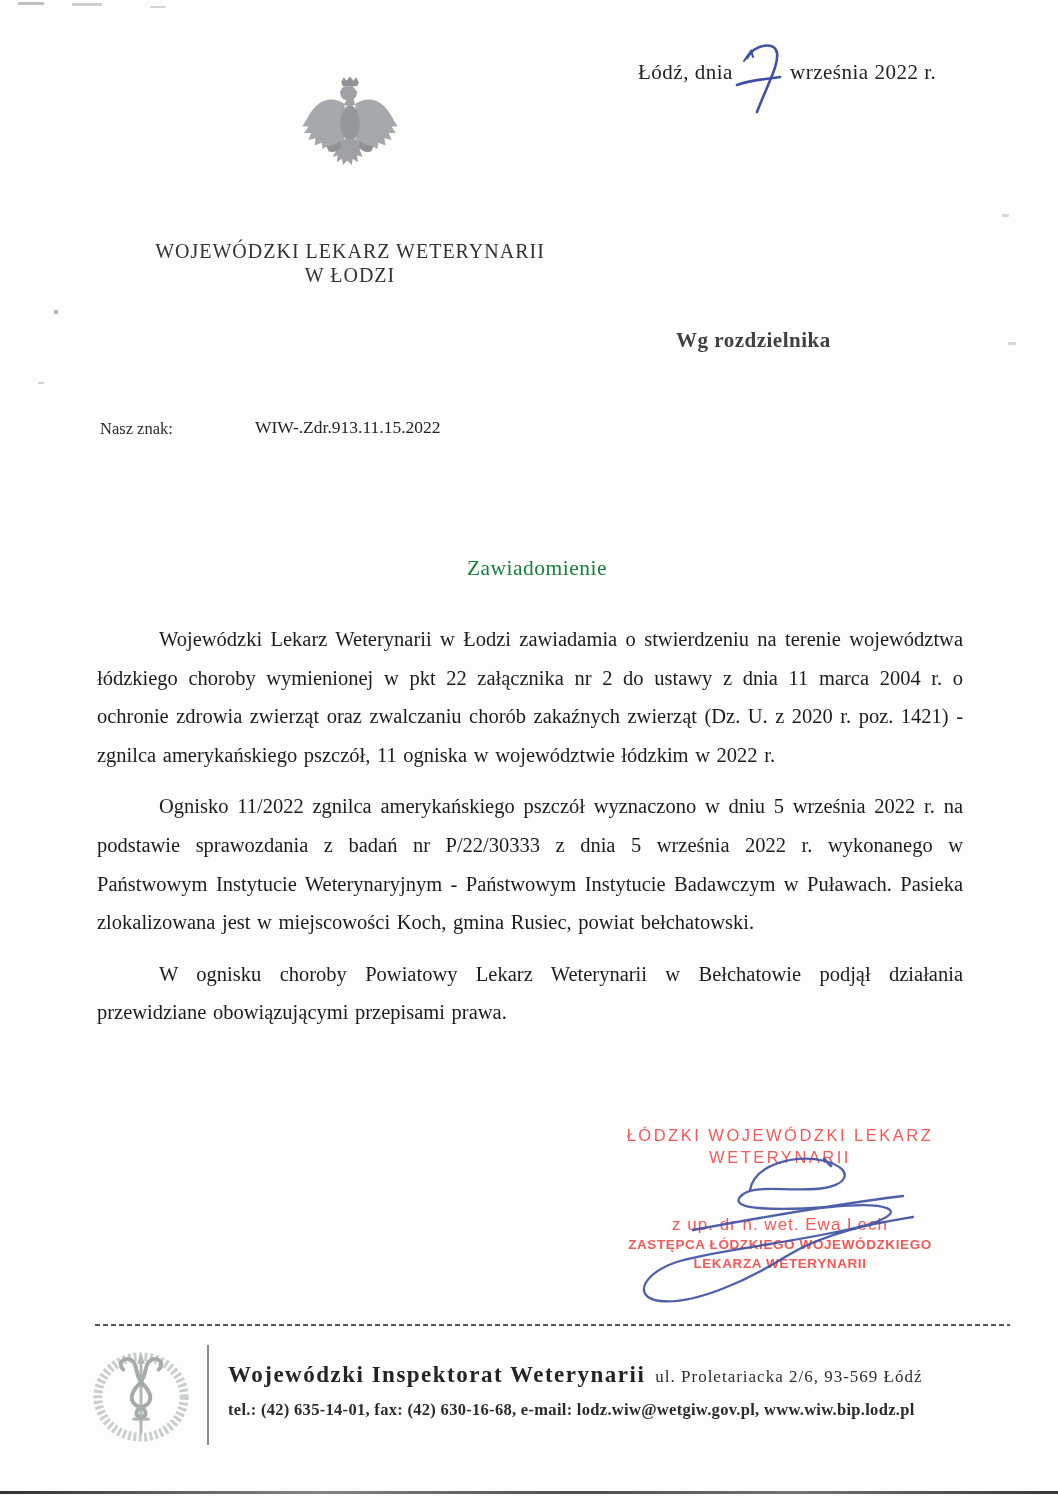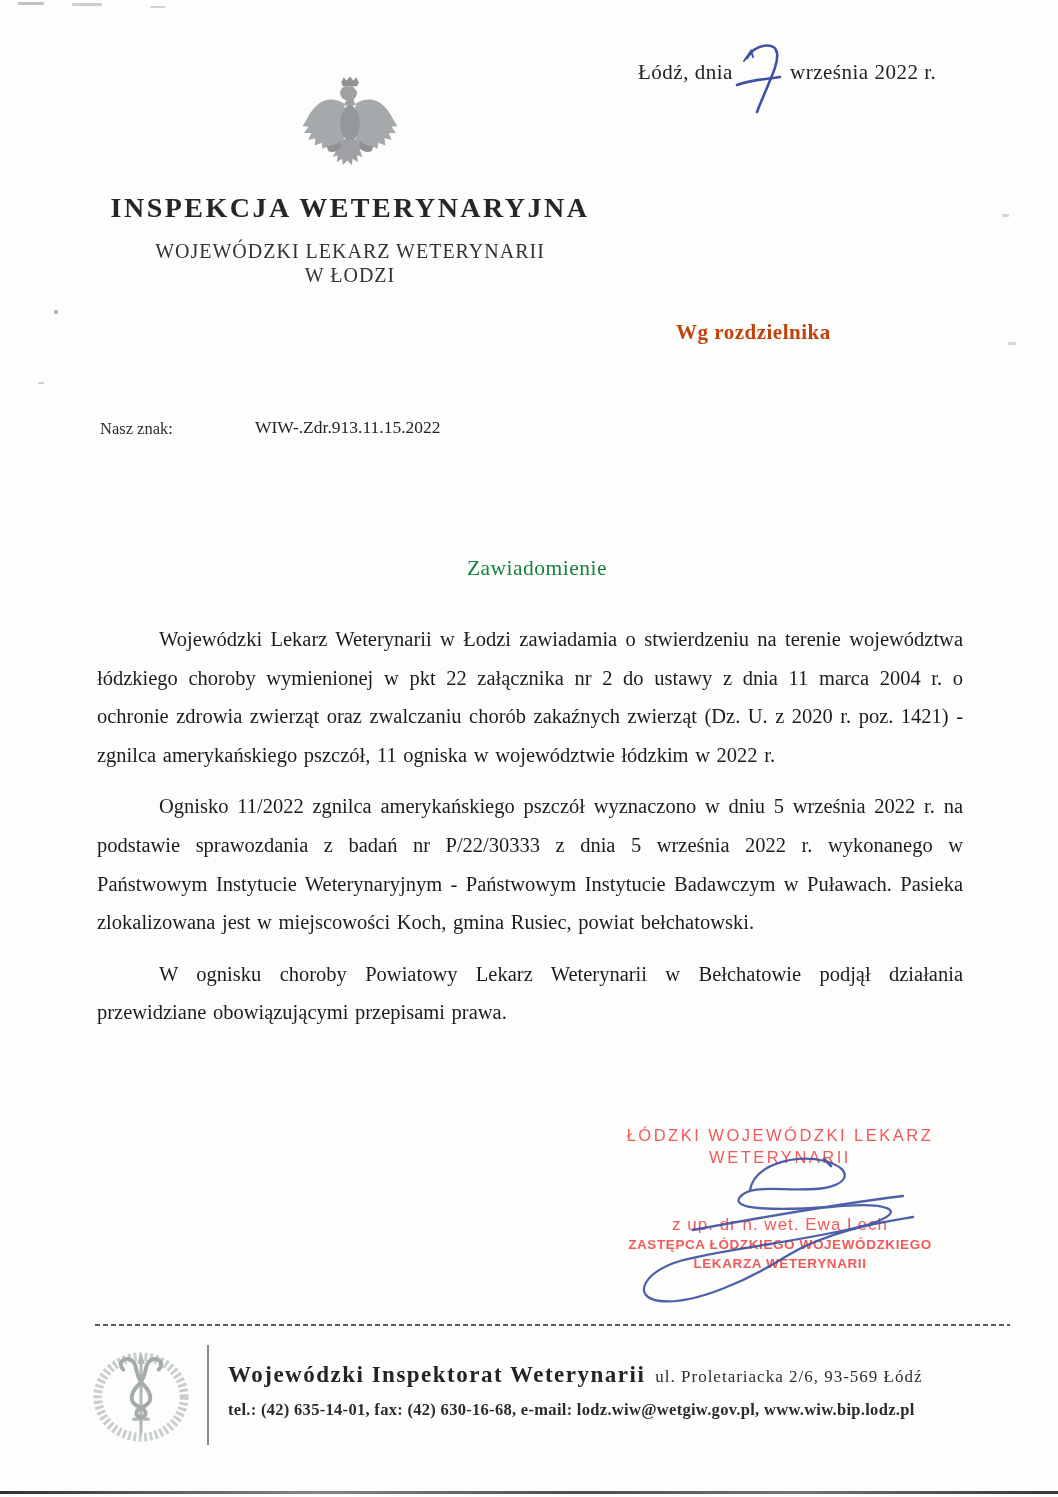--- a/index.html
+++ b/index.html
@@ -31,22 +31,22 @@
   }
   .office1{
     position:absolute;top:240px;left:105px;width:490px;
     text-align:center;font-size:20px;letter-spacing:1px;color:#333;font-family:Liberation Serif, serif;
   }
   .office2{
     position:absolute;top:264px;left:105px;width:490px;
     text-align:center;font-size:20px;letter-spacing:1px;color:#333;
   }
   .distribution{
-    position:absolute;top:320px;left:676px;
-    font-weight:bold;font-size:21px;letter-spacing:0.5px;color:#c2410c;
+    position:absolute;top:328px;left:676px;
+    font-weight:bold;font-size:21px;letter-spacing:0.5px;color:#404040;
   }
   .ref-label{position:absolute;top:419px;left:100px;font-size:16.5px;color:#2b2b2b;}
   .ref-value{position:absolute;top:417px;left:255px;font-size:17.5px;color:#222;}
   
   .doc-title{
     position:absolute;top:556px;left:8px;width:1058px;
     text-align:center;font-size:21.5px;color:#15803d;letter-spacing:0.5px;
   }
   .body-text{
     position:absolute;top:620px;left:97px;width:866px;
@@ -120,21 +120,20 @@
       <path d="M54 16 q-6 3 -5 9 q1 6 7 7 l-3 5 q7 3 13 0 l-2-6 q4-3 4-9 l-5-6 z"></path>
       <path d="M54 36 C 42 28, 30 30, 21 39 C 13 47, 11 56, 6 61 l7 1 -5 7 8 0 -3 8 8-2 -1 8 8-3 1 7 7-4 3 6 6-6 4 5 4-7 z" fill="#989b9f"></path>
       <path d="M66 36 C 78 28, 90 30, 99 39 C 107 47, 109 56, 114 61 l-7 1 5 7 -8 0 3 8 -8-2 1 8 -8-3 -1 7 -7-4 -3 6 -6-6 -4 5 -4-7 z" fill="#989b9f"></path>
       <ellipse cx="60" cy="58" rx="11" ry="20" fill="#84878b"></ellipse>
       <path d="M53 76 h14 l7 20 -6-2 1 8 -6-4 -1 7 -5-5 -5 5 -1-7 -6 4 1-8 -6 2 z" fill="#8f9296"></path>
       <path d="M49 78 q-9 7 -16 5 l3 7 q9 2 14-5 z" fill="#7d8084"></path>
       <path d="M71 78 q9 7 16 5 l-3 7 q-9 2 -14-5 z" fill="#7d8084"></path>
     </g>
   </svg>
 
-  <div class="institution">INSPEKCJA WETERYNARYJNA</div>
   <div class="office1">WOJEWÓDZKI LEKARZ WETERYNARII</div>
   <div class="office2">W ŁODZI</div>
 
   <div class="distribution">Wg rozdzielnika</div>
 
   <div class="ref-label">Nasz znak:</div>
   <div class="ref-value">WIW-.Zdr.913.11.15.2022</div>
 
   <div class="doc-title">Zawiadomienie</div>
 

